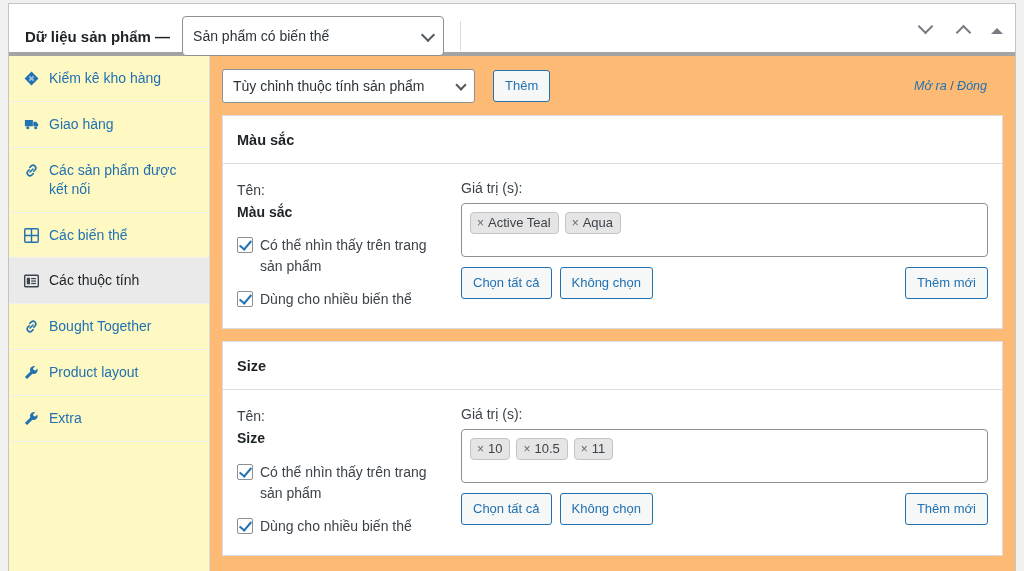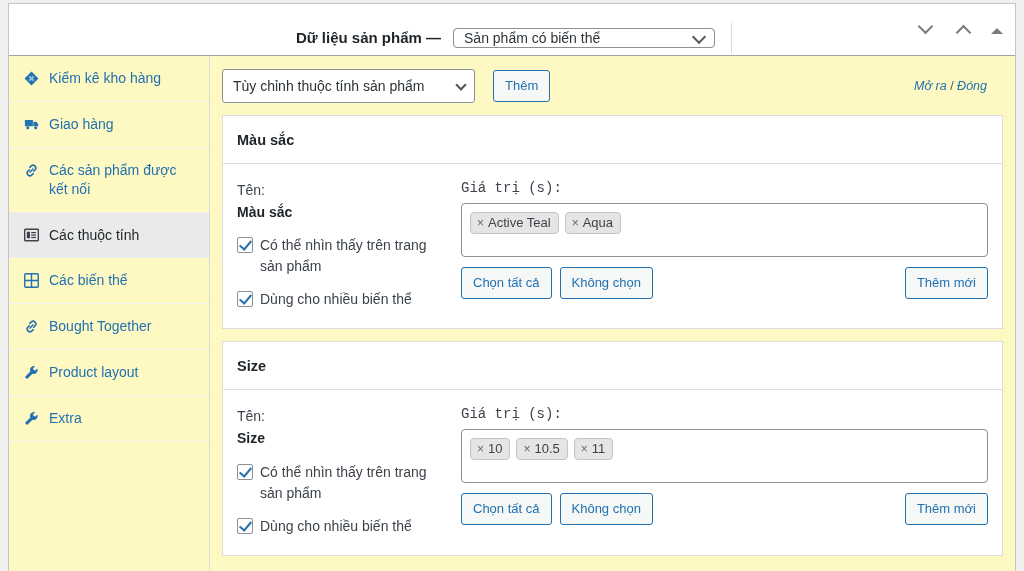--- a/index.html
+++ b/index.html
@@ -21,37 +21,36 @@
     width: 1008px;
     height: 568px;
     background: #fff;
     border: 1px solid #c3c4c7;
     box-shadow: 0 1px 1px rgba(0,0,0,.04);
   }
 
   
   .mb-header {
     height: 52px;
-    border-bottom: 1px solid #a3a3a3;
+    border-bottom: 4px solid #a3a3a3;
     display: flex;
     align-items: center;
     padding: 16px 12px 0 16px;
     position: relative;
-    justify-content: center;
   }
   .mb-title {
     font-size: 15px;
     font-weight: bold;
     color: #1d2327;
     white-space: nowrap;
   }
   .type-select {
     margin-left: 12px;
     width: 262px;
-    height: 20px;
+    height: 40px;
     border: 1px solid #8c8f94;
     border-radius: 4px;
     background: #fff;
     display: flex;
     align-items: center;
     padding: 0 10px;
     font-size: 14px;
     color: #2c3338;
     position: relative;
     cursor: pointer;
@@ -129,21 +128,21 @@
     margin-top: 1px;
     display: flex; align-items: center; justify-content: center;
     color: #2271b1;
   }
   .side-item.active .si-icon { color: #3c434a; }
   .side-item .si-icon svg { display: block; }
 
   
   .main {
     flex: 1;
-    background: #fef9c3;
+    background: #fdba74;
     padding: 12px 12px 0 12px;
     min-width: 0;
   }
   .toolbar {
     display: flex;
     align-items: center;
     height: 36px;
     margin-bottom: 11px;
     position: relative;
   }
@@ -243,21 +242,21 @@
   .cb::after {
     content: "";
     position: absolute;
     left: 4px; top: 0px;
     width: 5px; height: 10px;
     border-right: 2px solid #2271b1;
     border-bottom: 2px solid #2271b1;
     transform: rotate(40deg);
   }
 
-  .values-label { font-size: 14px; color: #3c434a; margin-bottom: 7px; font-family: Liberation Mono, monospace; }
+  .values-label { font-size: 14px; color: #3c434a; margin-bottom: 7px; }
   .token-field {
     border: 1px solid #8c8f94;
     border-radius: 4px;
     background: #fff;
     min-height: 54px;
     padding: 8px 8px 8px 8px;
     display: flex;
     flex-wrap: wrap;
     gap: 6px;
     align-content: flex-start;
@@ -341,41 +340,41 @@
 
       <div class="side-item">
         <span class="si-icon">
           <svg width="15" height="15" viewBox="0 0 16 16">
               <path fill="none" stroke="currentColor" stroke-width="1.7" stroke-linecap="round" d="M6.4 9.6 9.6 6.4M6.2 4.6 7.8 3a3 3 0 0 1 4.2 4.2l-1.6 1.6M9.8 11.4 8.2 13A3 3 0 0 1 4 8.8l1.6-1.6"></path>
             </svg>
         </span>
         <span>Các sản phẩm được kết nối</span>
       </div>
 
+      <div class="side-item">
+        <span class="si-icon">
+          <svg width="15" height="15" viewBox="0 0 16 16">
+              <rect x="0.8" y="0.8" width="14.4" height="14.4" rx="1" fill="none" stroke="currentColor" stroke-width="1.5"></rect>
+              <path stroke="currentColor" stroke-width="1.5" d="M8 1v14M1 8h14"></path>
+            </svg>
+        </span>
+        <span>Các biến thể</span>
+      </div>
+
       <div class="side-item active">
         <span class="si-icon">
           <svg width="15" height="14" viewBox="0 0 16 14">
               <rect x="0.7" y="0.9" width="14.6" height="12.2" rx="1.2" fill="none" stroke="currentColor" stroke-width="1.5"></rect>
               <rect x="3" y="3.5" width="3.4" height="7" fill="currentColor"></rect>
               <rect x="7.6" y="3.8" width="5.2" height="1.3" fill="currentColor"></rect>
               <rect x="7.6" y="6.4" width="5.2" height="1.3" fill="currentColor"></rect>
               <rect x="7.6" y="9" width="5.2" height="1.3" fill="currentColor"></rect>
             </svg>
         </span>
         <span>Các thuộc tính</span>
-      </div>
-
-      <div class="side-item">
-        <span class="si-icon">
-          <svg width="15" height="15" viewBox="0 0 16 16">
-              <rect x="0.8" y="0.8" width="14.4" height="14.4" rx="1" fill="none" stroke="currentColor" stroke-width="1.5"></rect>
-              <path stroke="currentColor" stroke-width="1.5" d="M8 1v14M1 8h14"></path>
-            </svg>
-        </span>
-        <span>Các biến thể</span>
       </div>
 
 
       <div class="side-item">
         <span class="si-icon">
           <svg width="15" height="15" viewBox="0 0 16 16">
               <path fill="none" stroke="currentColor" stroke-width="1.7" stroke-linecap="round" d="M6.4 9.6 9.6 6.4M6.2 4.6 7.8 3a3 3 0 0 1 4.2 4.2l-1.6 1.6M9.8 11.4 8.2 13A3 3 0 0 1 4 8.8l1.6-1.6"></path>
             </svg>
         </span>
         <span>Bought Together</span>

